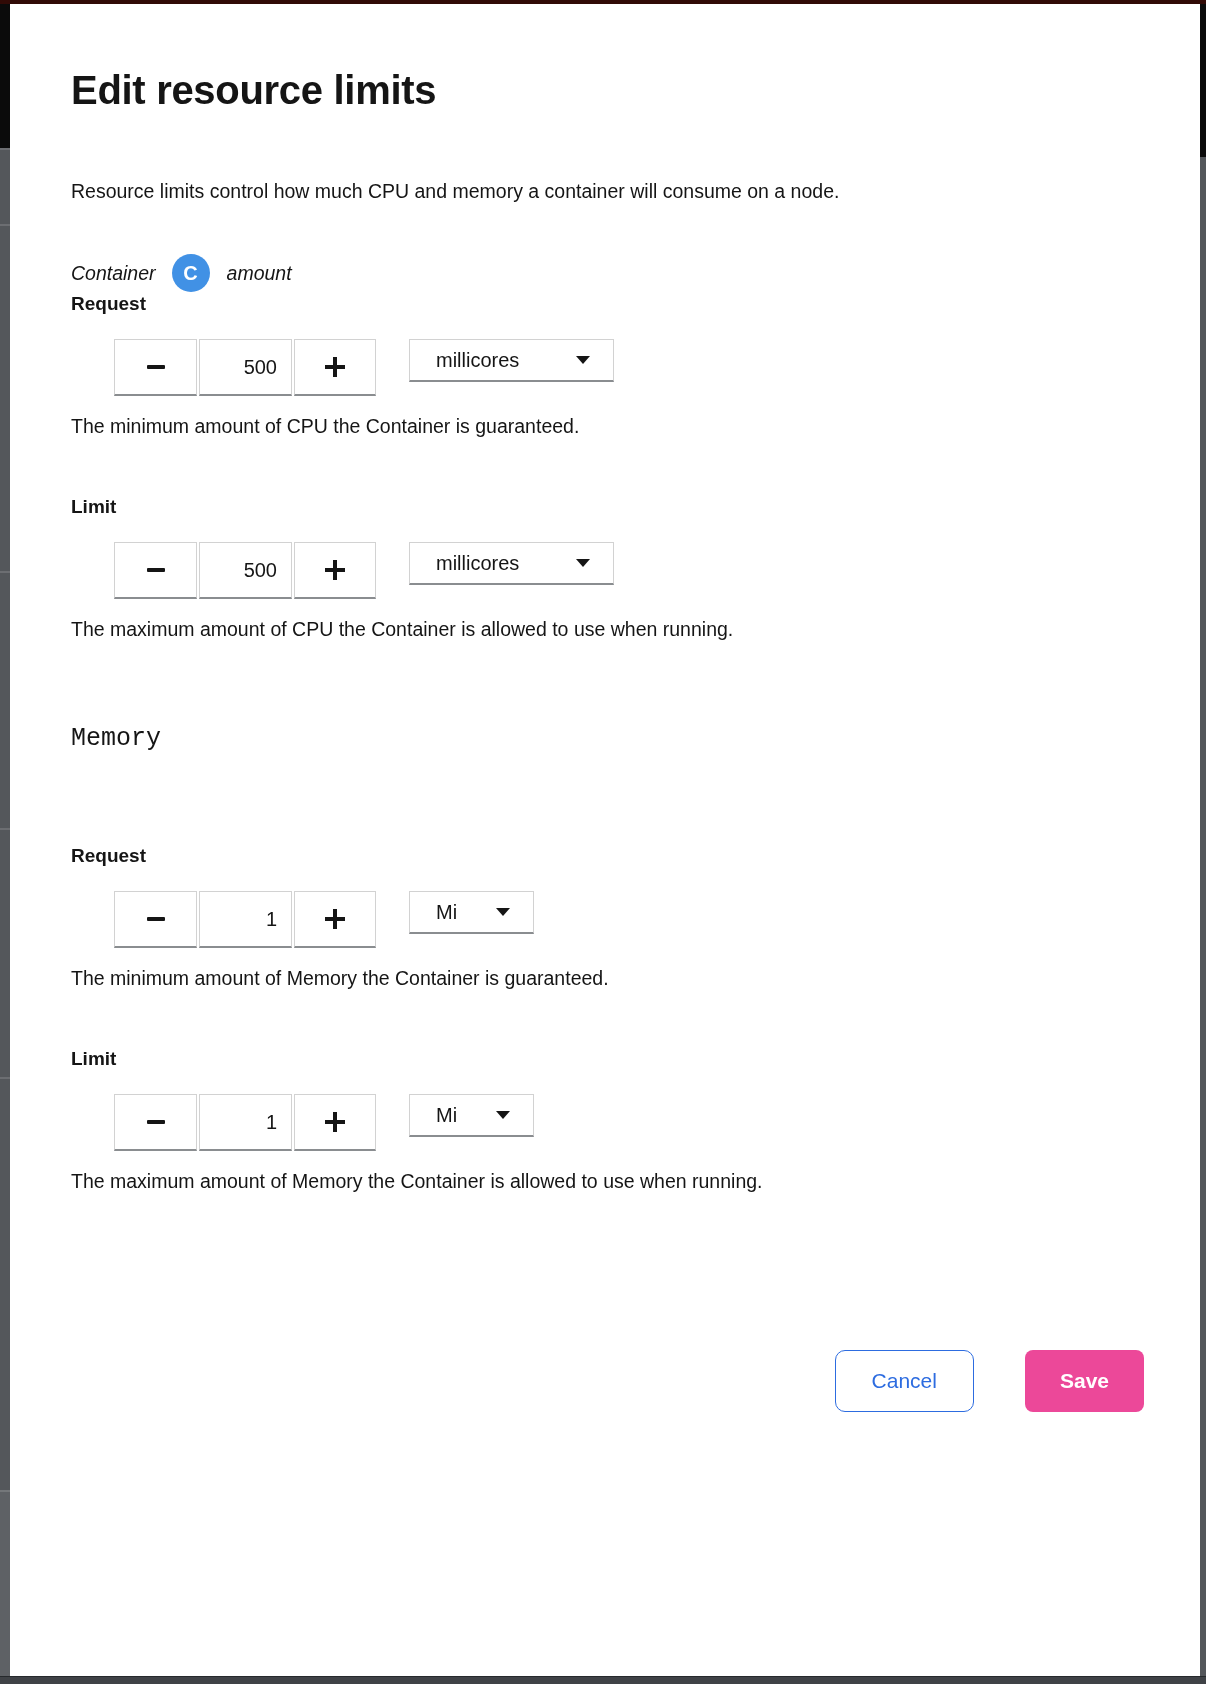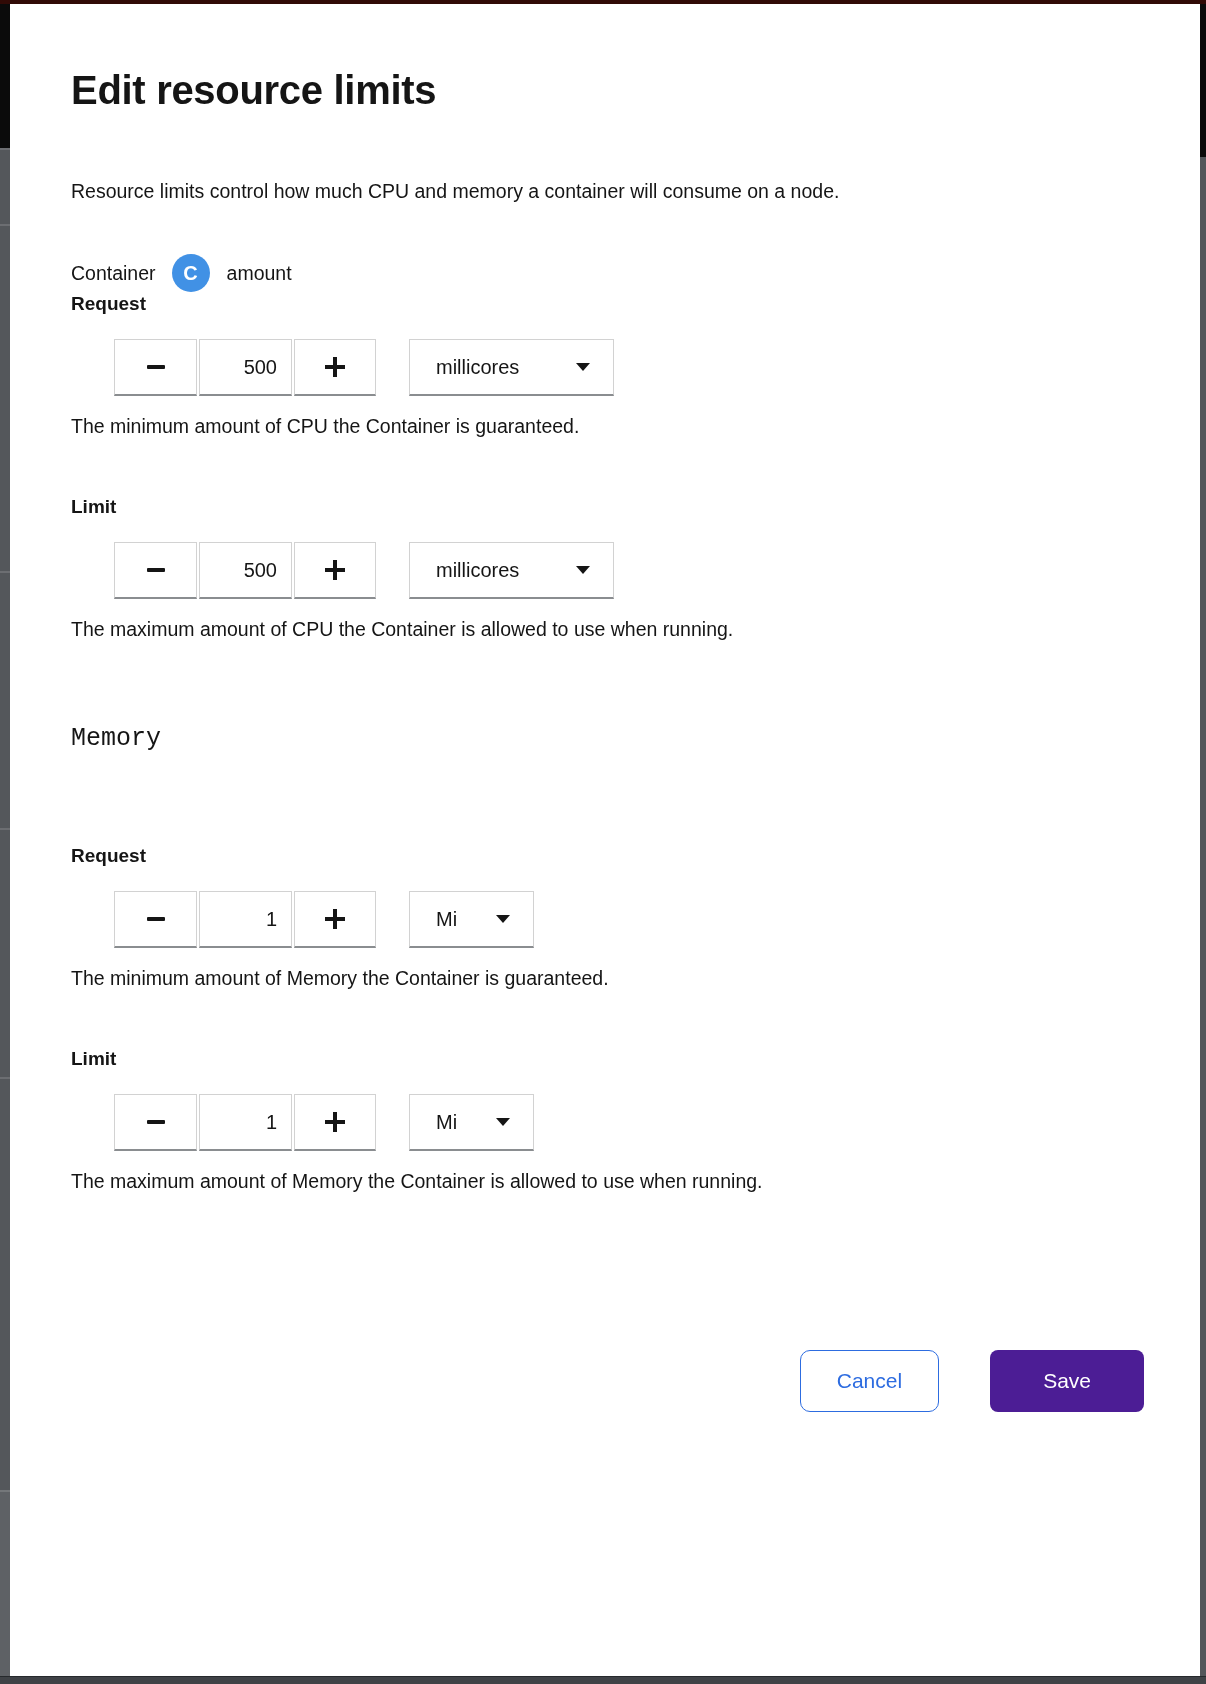--- a/index.html
+++ b/index.html
@@ -18,21 +18,21 @@
   .edge-right .seg-black { position:absolute; left:0; top:0; width:100%; height:153px; background:#0b0b0b; }
   .edge-bottom { position:absolute; left:0; bottom:0; width:1206px; height:8px; background:#3f4246; border-top:1px solid #26292c; z-index:6; }
 
   
   .modal { position:absolute; left:16px; top:4px; width:1190px; height:1672px; background:#fff; padding:0 62px 0 55px; z-index:1; }
 
   .dialog-title { margin-top:62px; font-size:40px; font-weight:600; letter-spacing:-0.3px; color:#151515; line-height:1.2; }
   .dialog-desc  { margin-top:64px; font-size:19.5px; color:#151515; line-height:26px; }
 
   .container-row { margin-top:50px; display:flex; align-items:center; }
-  .container-row .lbl { font-size:19.5px; color:#151515; }
+  .container-row .lbl { font-size:19.5px; color:#151515;font-style:italic; }
   .kind-badge { width:38px; height:38px; border-radius:50%; margin:0 17px 0 16px;
                 display:flex; align-items:center; justify-content:center;
                 color:#fff; font-size:20px; font-weight:700; }
 
   .section-heading { font-size:25px; font-weight:400; color:#151515; line-height:32px; }
   .mt-cpu { margin-top:63px; }
   .mt-mem { margin-top:81px;font-family:Liberation Mono, monospace; }
   .section-heading { margin-bottom:89px; }
 
   .field + .field { margin-top:56px; }
@@ -45,36 +45,36 @@
   .step-btn.plus { width:82px; }
   .minus-glyph { display:block; width:18px; height:4px; background:#151515; border-radius:1px; }
   .plus-glyph  { position:relative; display:block; width:20px; height:20px; }
   .plus-glyph::before { content:""; position:absolute; left:0; top:8px;  width:20px; height:4px; background:#151515; }
   .plus-glyph::after  { content:""; position:absolute; left:8px; top:0;  width:4px;  height:20px; background:#151515; }
 
   .num-field { width:93px; height:57px; border:1px solid #d2d2d2; border-bottom:2px solid #8a8d90;
                font-family:"Liberation Sans", sans-serif;
                font-size:20px; color:#151515; text-align:right; padding:0 14px 0 6px; background:#fff; outline:none; }
 
-  .unit-select { height:57px; margin-left:33px; background:#fff;
+  .unit-select { height:43px; margin-left:33px; background:#fff;
                  border:1px solid #d2d2d2; border-bottom:2px solid #8a8d90;
                  display:flex; align-items:center; justify-content:space-between;
                  padding:0 23px 0 26px; cursor:pointer; }
   .unit-wide   { width:205px; }
   .unit-narrow { width:125px; }
   .unit-select .unit-text { font-size:20px; color:#151515; }
   .caret-down { width:0; height:0; border-left:7px solid transparent; border-right:7px solid transparent;
                 border-top:8px solid #151515; margin-left:18px; }
 
   .help-text { margin-top:17px; font-size:19.5px; color:#151515; line-height:26px; }
 
   .footer { margin-top:156px; display:flex; justify-content:flex-end; align-items:center; gap:51px; }
   .btn { height:62px; font-family:"Liberation Sans", sans-serif; font-size:21px; cursor:pointer; }
   .btn-cancel { background:#fff; color:#2d6ce0; border:1.5px solid #2d6ce0; border-radius:10px; padding:0 36px; }
-  .btn-save   { background:#4c1d95; color:#fff; border:none; border-radius:8px; padding:0 53px; }
+  .btn-save   { background:#ec4899; color:#fff; border:none; border-radius:8px; padding:0 35px;font-weight:bold; }
 </style>
 </head>
 <body>
 
 <div class="canvas">
 
   <div class="edge-top"></div>
   <div class="edge-left">
     <div class="seg-black"></div>
     <div class="seg-light"></div>

